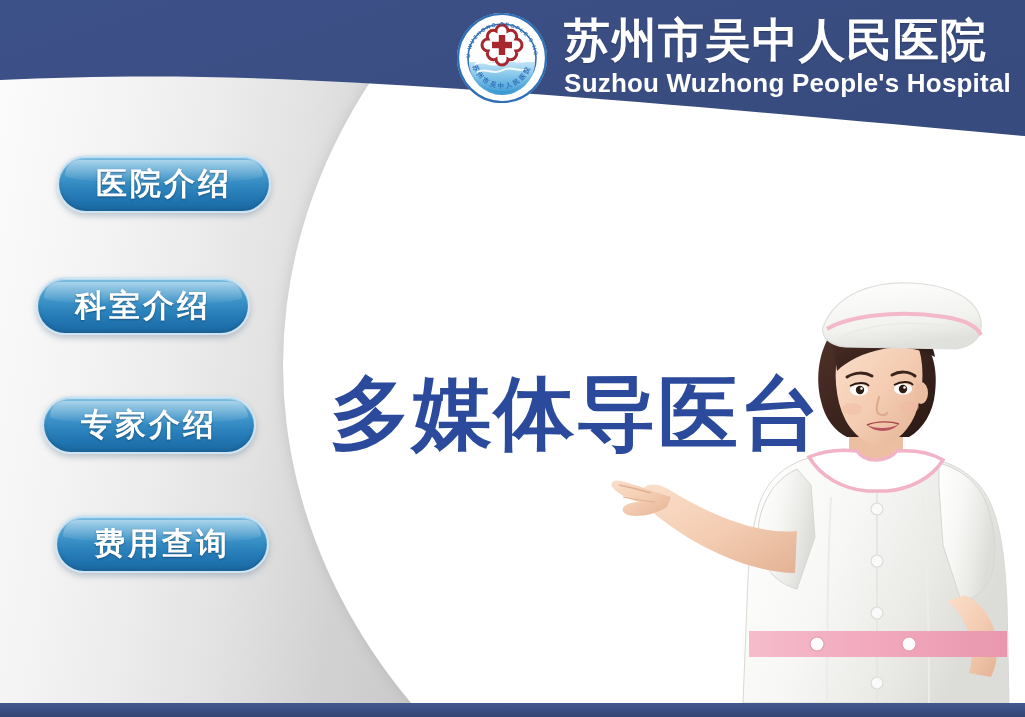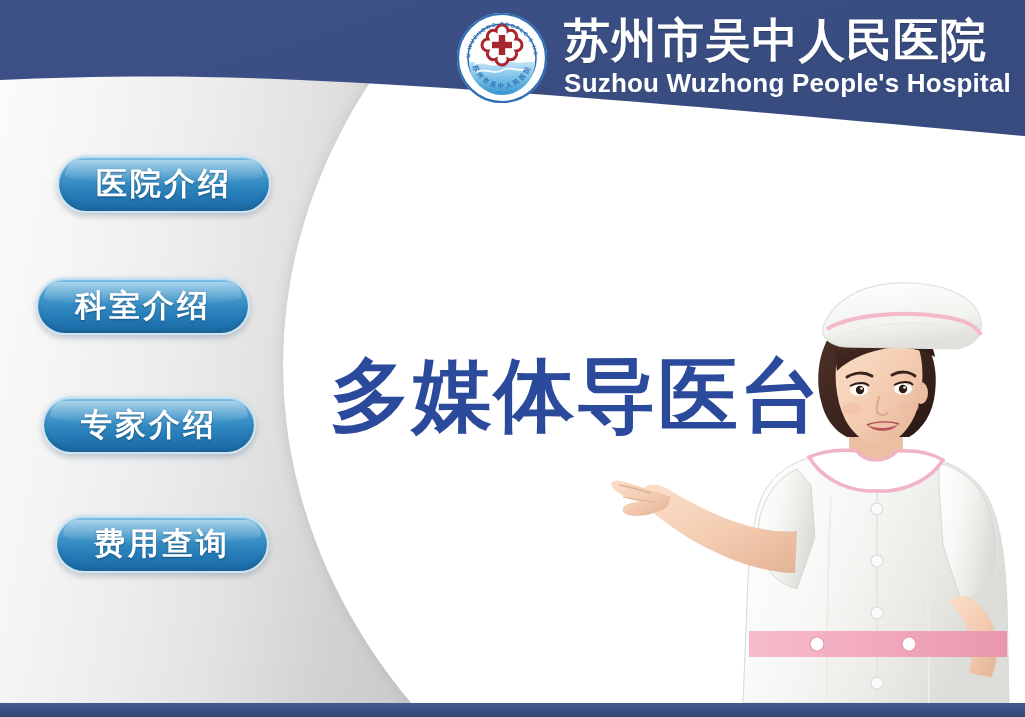--- a/index.html
+++ b/index.html
@@ -145,21 +145,21 @@
     white-space:nowrap;
   }
   #btn0 { left:57px;  top:155px; }
   #btn1 { left:36px;  top:277px;text-align:right; }
   #btn2 { left:42px;  top:396px; }
   #btn3 { left:55px;  top:515px; }
 
   
   .headline {
     position:absolute;
-    left:330px; top:356px;
+    left:330px; top:374px;
     z-index:12;
     color:#2b4a9b;
     font-size:80px;
     font-weight:bold;
     letter-spacing:2px;
     white-space:nowrap;
     line-height:1;
   }
 
   

